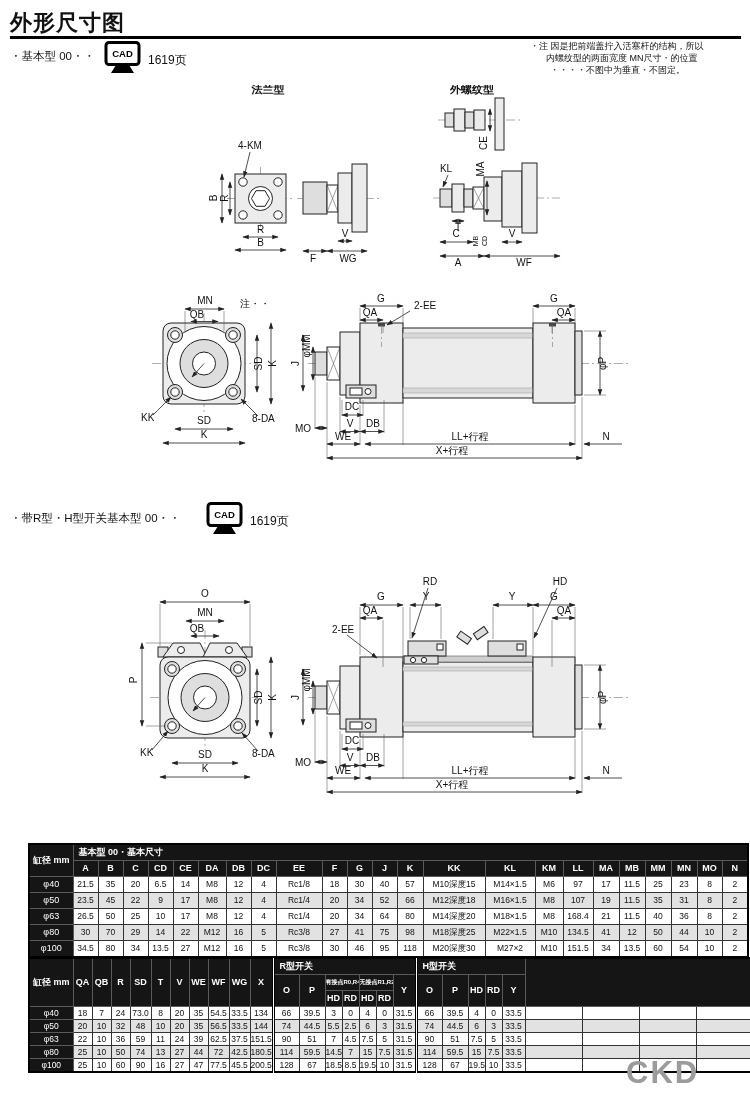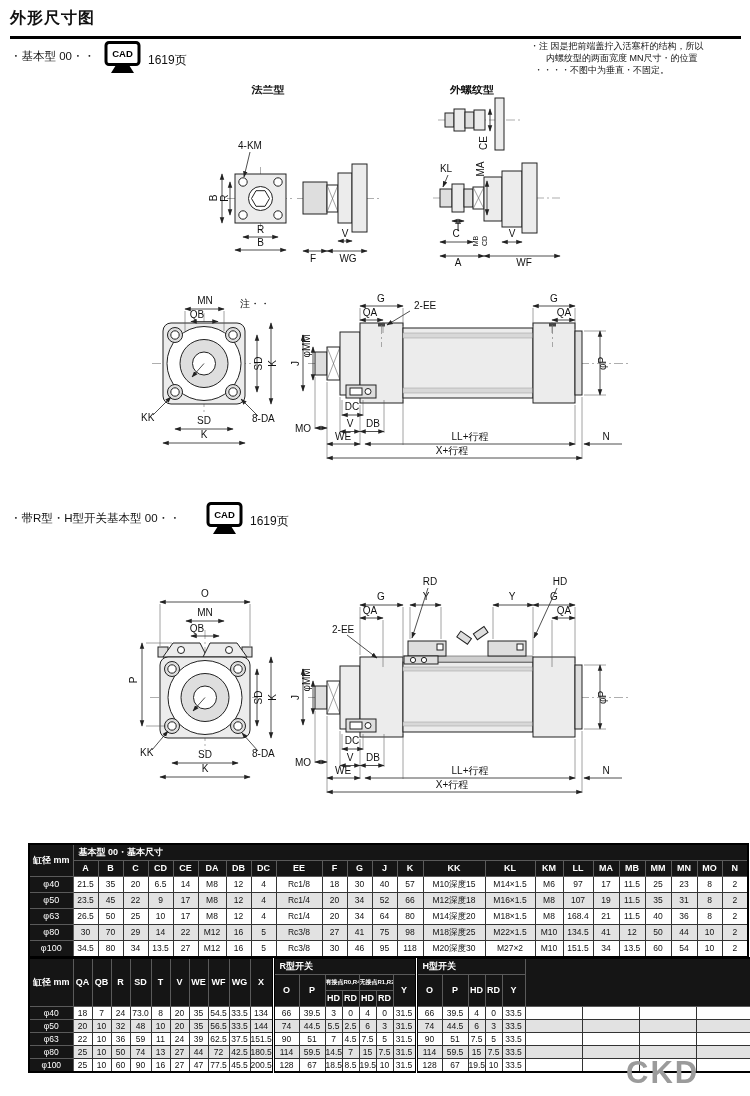--- a/index.html
+++ b/index.html
@@ -1,25 +1,25 @@
 <!DOCTYPE html>
 <html><head>
 <meta charset="utf-8">
 <style>
   html,body{margin:0;padding:0;}
   body{width:750px;height:1096px;position:relative;background:#fff;color:#111;
        font-family:"Liberation Sans","DejaVu Sans",sans-serif;overflow:hidden;}
   .abs{position:absolute;}
-  .page-title{left:10px;top:8px;font-size:16px;font-weight:bold;letter-spacing:1px;}
+  .page-title{left:10px;top:8px;font-size:22px;font-weight:bold;letter-spacing:1px;}
   .title-rule{left:10px;top:36px;width:731px;height:3px;background:#000;}
   .sec-label{font-size:11.5px;font-weight:normal;}
   .page-ref{font-size:12px;}
   .notes{left:530px;top:40px;width:214px;font-size:9px;line-height:12px;}
   .notes .n2{margin-left:16px;}
-  .notes .n3{margin-left:4px;}
+  .notes .n3{margin-left:20px;}
   svg text{font-family:"Liberation Sans","DejaVu Sans",sans-serif;}
   .lbl{font-size:10px;fill:#111;}
   .lbls{font-size:7px;fill:#111;}
   .ttl{font-size:11px;fill:#111;font-weight:bold;}
   .body{fill:#ececec;stroke:#222;stroke-width:1;}
   .body2{fill:#dedede;stroke:#222;stroke-width:1;}
   .wht{fill:#fff;stroke:#222;stroke-width:1;}
   .dim{stroke:#222;stroke-width:.8;fill:none;}
   .ldr{stroke:#222;stroke-width:.8;fill:none;}
   .ext{stroke:#555;stroke-width:.55;fill:none;}

